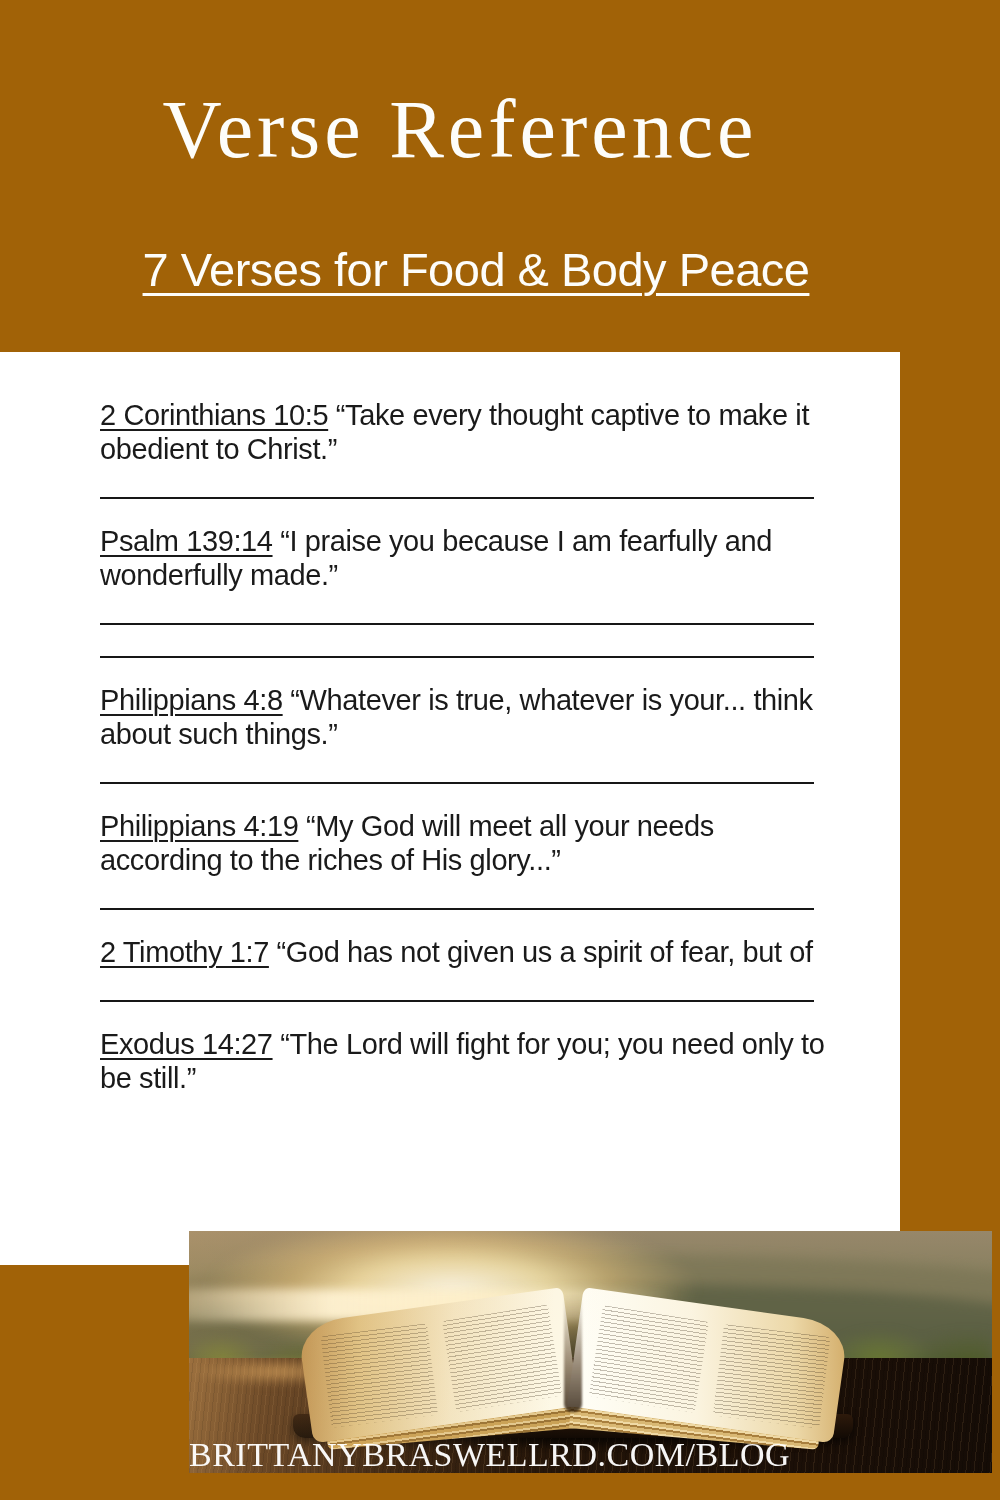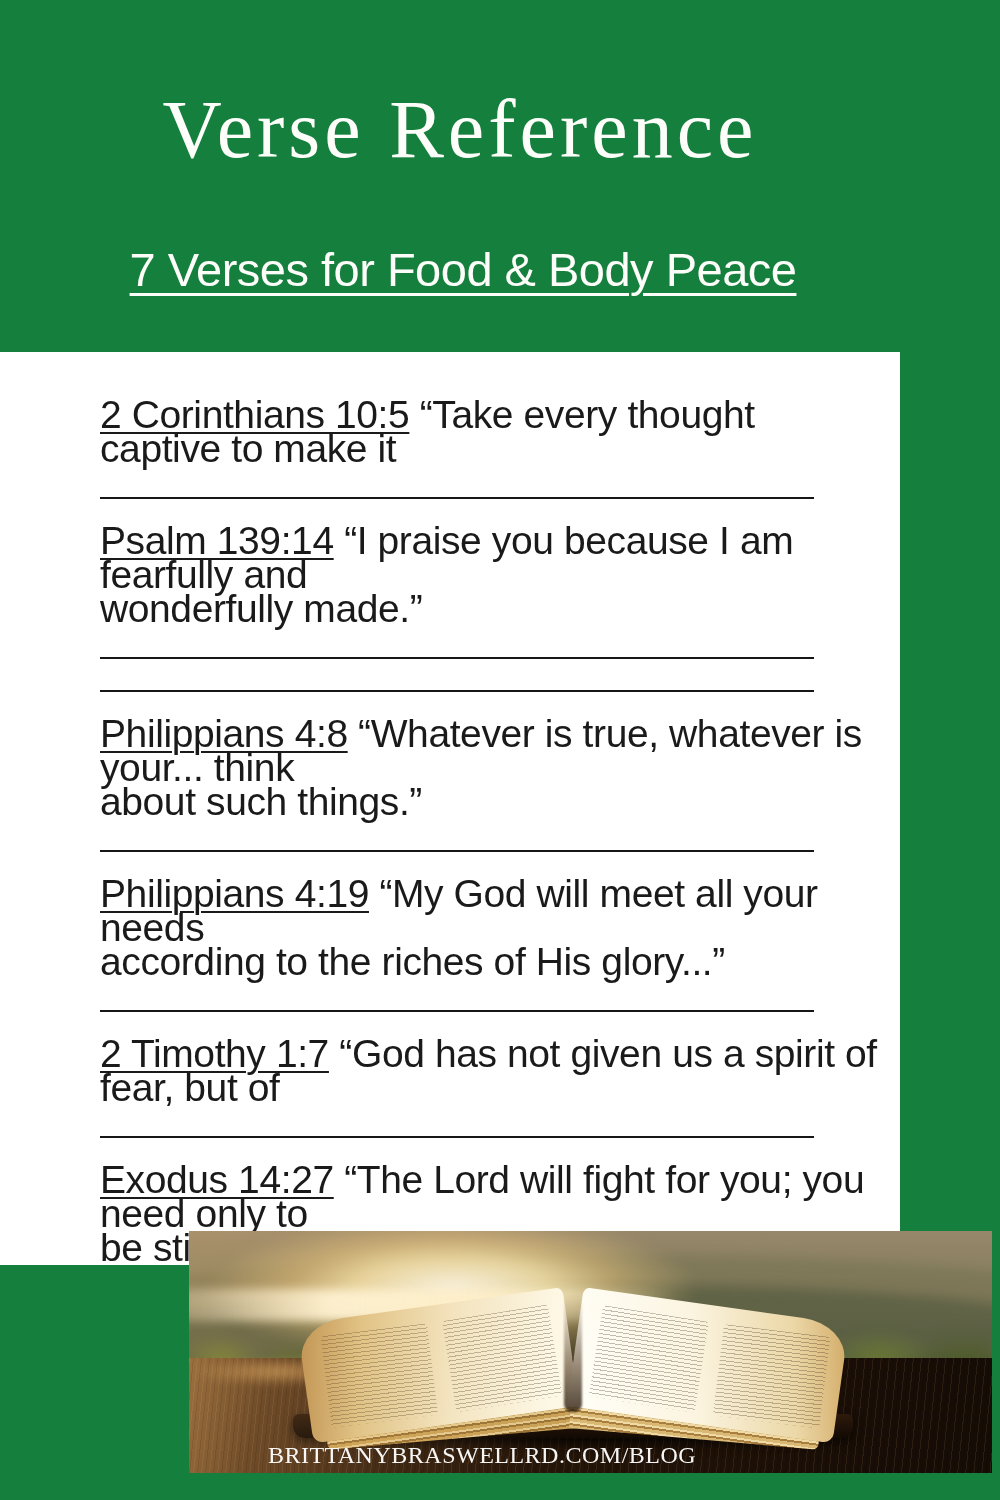--- a/index.html
+++ b/index.html
@@ -1,31 +1,31 @@
 <!DOCTYPE html>
 <html><head>
 <meta charset="utf-8">
 <style>
   html,body{margin:0;padding:0;}
   body{width:1000px;height:1500px;font-family:"Liberation Sans",sans-serif;}
-  .page{position:relative;width:1000px;height:1500px;background:#15803d;overflow:hidden;}
+  .page{position:relative;width:1000px;height:1500px;background:#a16207;overflow:hidden;}
 
   
   .title{position:absolute;top:95px;left:0;width:920px;margin:0;text-align:center;
     font-family:"Liberation Serif",serif;font-weight:400;color:#fdfdfa;
     font-size:82px;line-height:70px;letter-spacing:4px;}
-  .subtitle{position:absolute;top:243px;left:3px;width:920px;margin:0;text-align:center;
+  .subtitle{position:absolute;top:243px;left:16px;width:920px;margin:0;text-align:center;
     font-weight:400;color:#fdfdfa;font-size:47px;line-height:54px;letter-spacing:-0.5px;
     text-decoration:underline;text-decoration-thickness:3px;text-underline-offset:7px;}
 
   
   .card{position:absolute;left:0;top:352px;width:900px;height:913px;background:#ffffff;}
 
   .verses{position:absolute;left:100px;top:398px;width:780px;color:#1a1a1a;}
-  .verse p{margin:0;font-size:39px;line-height:34px;letter-spacing:-0.4px;color:#1a1a1a;}
+  .verse p{margin:0;font-size:29px;line-height:34px;letter-spacing:-0.4px;color:#1a1a1a;}
   .verse .ref{text-decoration:underline;text-decoration-thickness:2px;text-underline-offset:4px;}
   .divider{border:0;border-top:2px solid #161616;width:714px;margin:31px 0 25px 0;}
 
   
   .photo{position:absolute;left:189px;top:1231px;width:803px;height:242px;overflow:hidden;background:#6e6a4e;margin:0;}
   .ph-sky{position:absolute;inset:0;background:linear-gradient(180deg,#97876a 0%,#8a8161 16%,#757352 30%,#616549 42%,#525b40 52%,#46523a 62%,#3a452f 100%);}
   .ph-ridge{position:absolute;left:-10%;width:120%;filter:blur(6px);opacity:.85;border-radius:100% 100% 0 0 / 160% 120% 0 0;}
   .ph-ridge.r1{top:10%;height:26%;background:#7d7757;}
   .ph-ridge.r2{top:22%;height:30%;background:#5c6044;}
   .ph-trees{position:absolute;left:0;right:0;top:36%;height:24%;filter:blur(5px);background:
@@ -65,38 +65,38 @@
   .bk-page::before,.bk-page::after{content:"";position:absolute;top:16px;bottom:12px;width:40%;opacity:.8;border-radius:4px;
     background:repeating-linear-gradient(rgba(58,44,26,.38) 0 1px,rgba(0,0,0,0) 1px 4px);}
   .bk-page::before{left:8%;transform:rotate(1deg);}
   .bk-page::after{right:6%;transform:rotate(-1deg);}
   .bk-gutter{position:absolute;left:50%;bottom:42px;width:18px;height:118px;transform:translateX(-50%);filter:blur(1px);
     background:linear-gradient(180deg,rgba(90,60,20,0),rgba(70,45,18,.55) 60%,rgba(40,24,8,.8));border-radius:0 0 8px 8px;}
   .ph-warm{position:absolute;inset:0;background:linear-gradient(120deg,rgba(255,190,110,.18),rgba(0,0,0,0) 50%);}
 
   
   .site-url{position:absolute;left:189px;top:1440px;width:586px;text-align:center;
-    font-family:"Liberation Serif",serif;font-size:24px;line-height:30px;letter-spacing:0.5px;
+    font-family:"Liberation Serif",serif;font-size:34px;line-height:30px;letter-spacing:0.5px;
     color:rgba(255,255,255,.96);}
 </style>
 </head>
 <body>
 
 <div class="page">
 
   <h1 class="title"><span>Verse Reference</span><br></h1>
 
   <h2 class="subtitle">7 Verses for Food &amp; Body Peace</h2>
 
   <main class="card"></main>
 
   <div class="verses">
 
     <section class="verse">
-      <p><span class="ref">2 Corinthians 10:5</span> <span>“Take every thought captive to make it</span><br></p>
+      <p><span class="ref">2 Corinthians 10:5</span> <span>“Take every thought captive to make it</span><br><span>obedient to Christ.”</span></p>
     </section>
     <hr class="divider">
 
     <section class="verse">
       <p><span class="ref">Psalm 139:14</span> <span>“I praise you because I am fearfully and</span><br><span>wonderfully made.”</span></p>
     </section>
     <hr class="divider">
 
     <hr class="divider">
 

